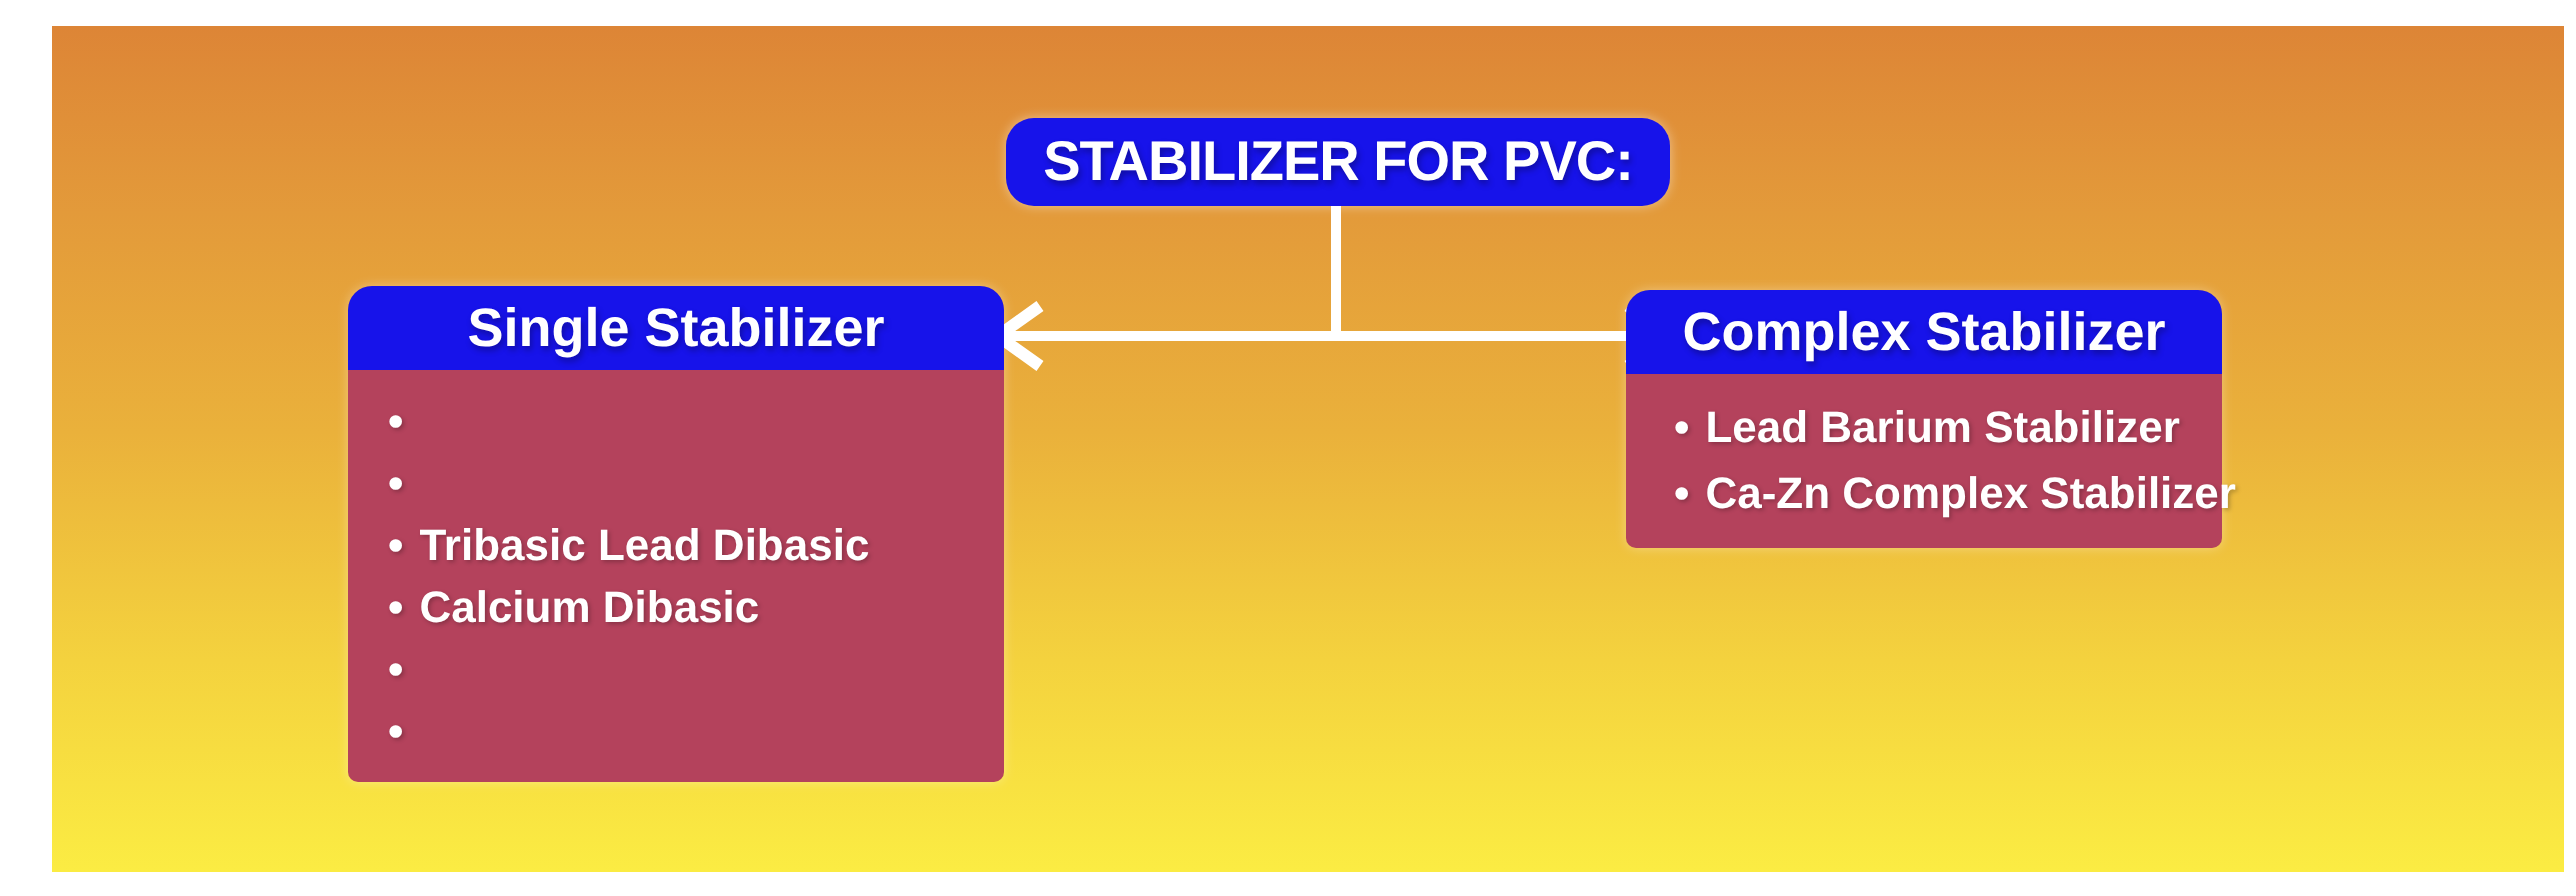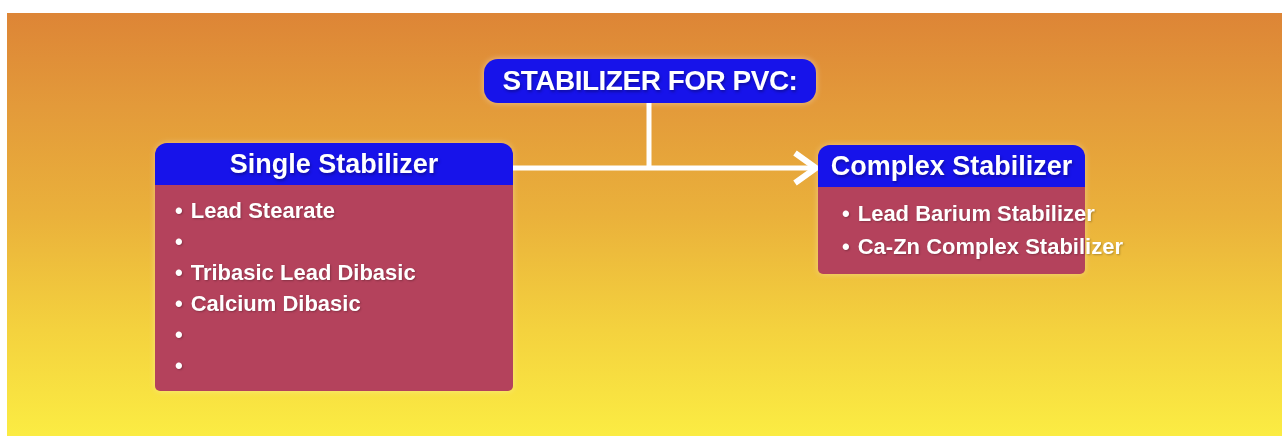--- a/index.html
+++ b/index.html
@@ -14,20 +14,21 @@
   html,body{width:1288px;height:448px;}
   body{
     font-family:"Liberation Sans", sans-serif;
     background:#ffffff;
     position:relative;
     overflow:hidden;
   }
   .frame{
     position:absolute; inset:0;
     background:#ffffff;
+    margin-left:19px;
   }
   .bg{
     position:absolute;
     left:7px; top:13px; right:6px; bottom:12px;
     background:linear-gradient(180deg,
       var(--bg-top) 0%,
       #e39a3a 22%,
       var(--bg-mid) 48%,
       #f4d23e 75%,
       var(--bg-bottom) 100%);
@@ -51,22 +52,22 @@
     font-weight:700;
     letter-spacing:-0.5px;
     white-space:nowrap;
     text-shadow:1px 2px 3px rgba(0,0,0,0.3);
   }
   .stab-box{
     position:absolute;
     box-shadow:0 0 6px rgba(255,255,255,0.35);
     border-radius:12px 12px 5px 5px;
   }
-  .stab-box.left{ left:155px; top:143px; width:358px; }
-  .stab-box.right{ left:818px; top:145px; width:267px; }
+  .stab-box.left{ left:155px; top:143px; width:328px; }
+  .stab-box.right{ left:794px; top:145px; width:298px; }
   .box-header{
     height:42px;
     background:var(--blue);
     border-radius:12px 12px 0 0;
     display:flex; align-items:center; justify-content:center;
   }
   .box-header .header-text{
     color:#ffffff;
     font-size:27px;
     font-weight:700;
@@ -111,21 +112,20 @@
     <span class="title-text">STABILIZER FOR PVC:</span>
   </div>
 
   <div class="stab-box left">
     <div class="box-header">
       <span class="header-text">Single Stabilizer</span>
     </div>
     <div class="box-body">
         <div class="list-item">
           <span class="bullet">•</span>
-          <span>Lead Stearate</span>
         </div>
         <div class="list-item">
           <span class="bullet">•</span>
         </div>
         <div class="list-item">
           <span class="bullet">•</span>
           <span>Tribasic Lead Dibasic</span>
         </div>
         <div class="list-item">
           <span class="bullet">•</span>

